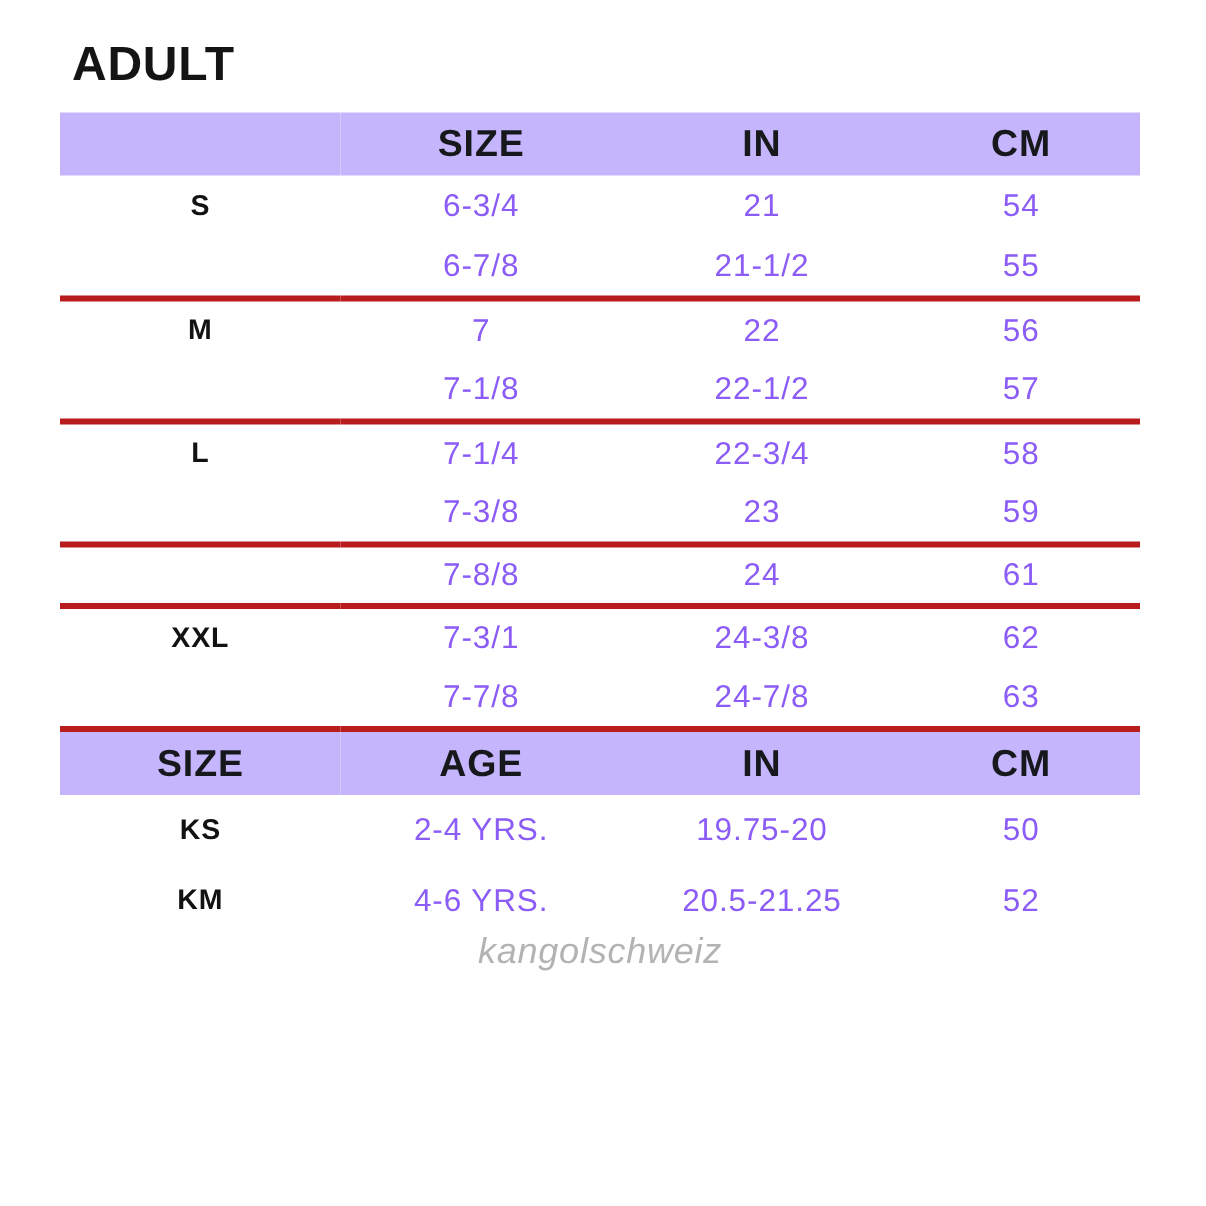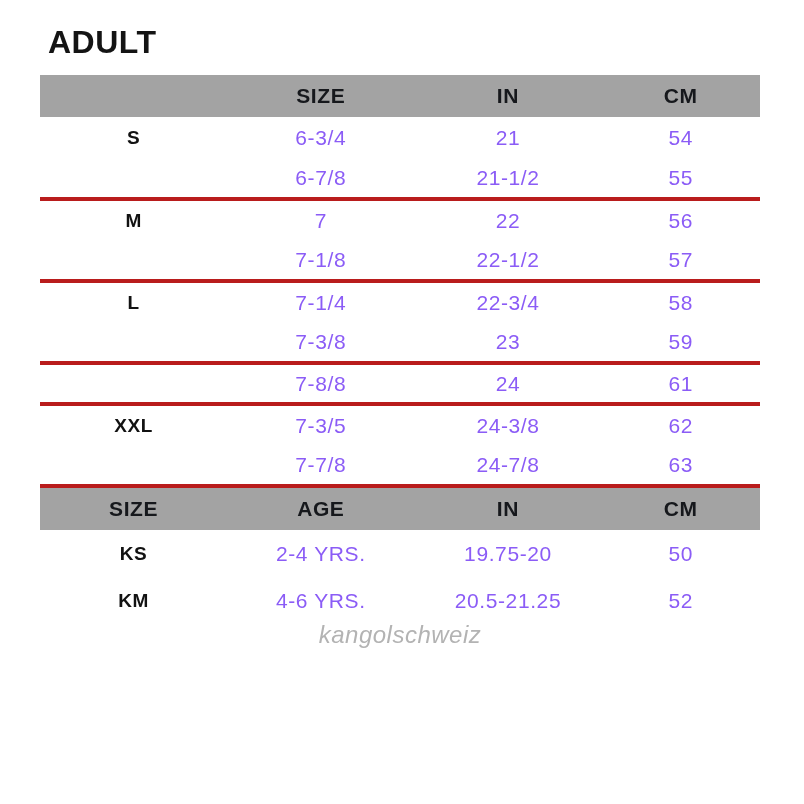--- a/index.html
+++ b/index.html
@@ -26,23 +26,23 @@
     margin-left: 40px;
     border-collapse: collapse;
     table-layout: fixed;
   }
   col.c1 { width: 26%; }
   col.c2 { width: 26%; }
   col.c3 { width: 26%; }
   col.c4 { width: 22%; }
 
   thead th {
-    background: #a3a3a3;
+    background: #c4b5fd;
     height: 42px;
-    font-size: 21px;
+    font-size: 25px;
     font-weight: 800;
     letter-spacing: 0.6px;
     color: #16181c;
     text-align: center;
     vertical-align: middle;
   }
 
   td {
     height: 41px;
     text-align: center;
@@ -138,21 +138,21 @@
 
       <tr class="group-end">
         <td class="size-label"></td>
         <td>7-8/8</td>
         <td>24</td>
         <td>61</td>
       </tr>
 
       <tr>
         <td class="size-label">XXL</td>
-        <td>7-3/5</td>
+        <td>7-3/1</td>
         <td>24-3/8</td>
         <td>62</td>
       </tr>
       <tr class="group-end">
         <td class="size-label"></td>
         <td>7-7/8</td>
         <td>24-7/8</td>
         <td>63</td>
       </tr>
     </tbody>

